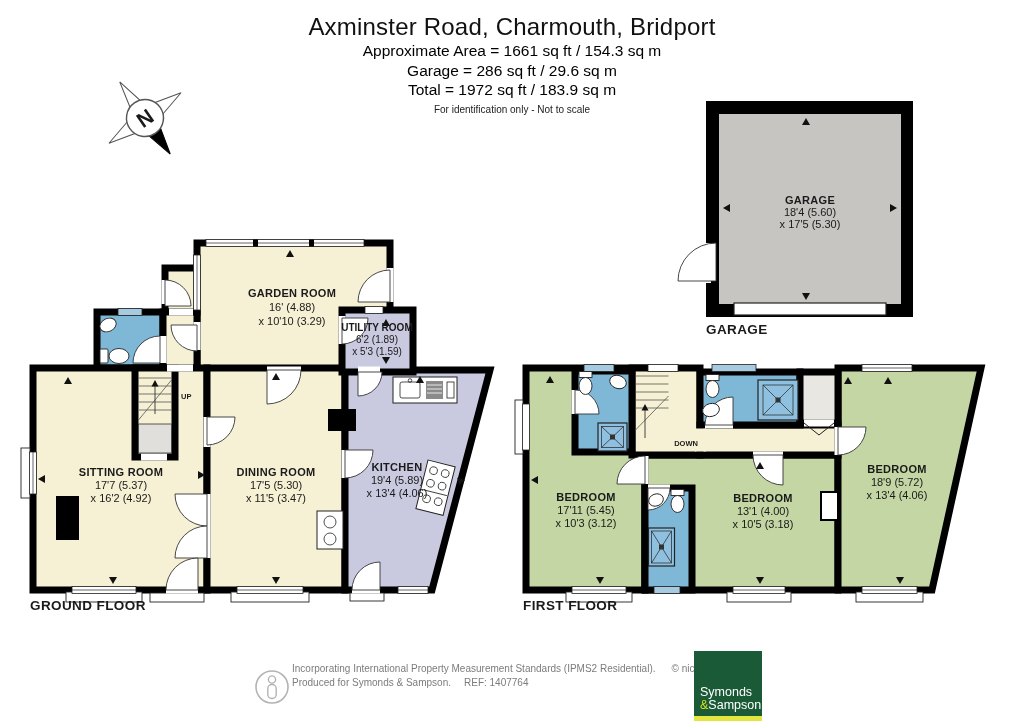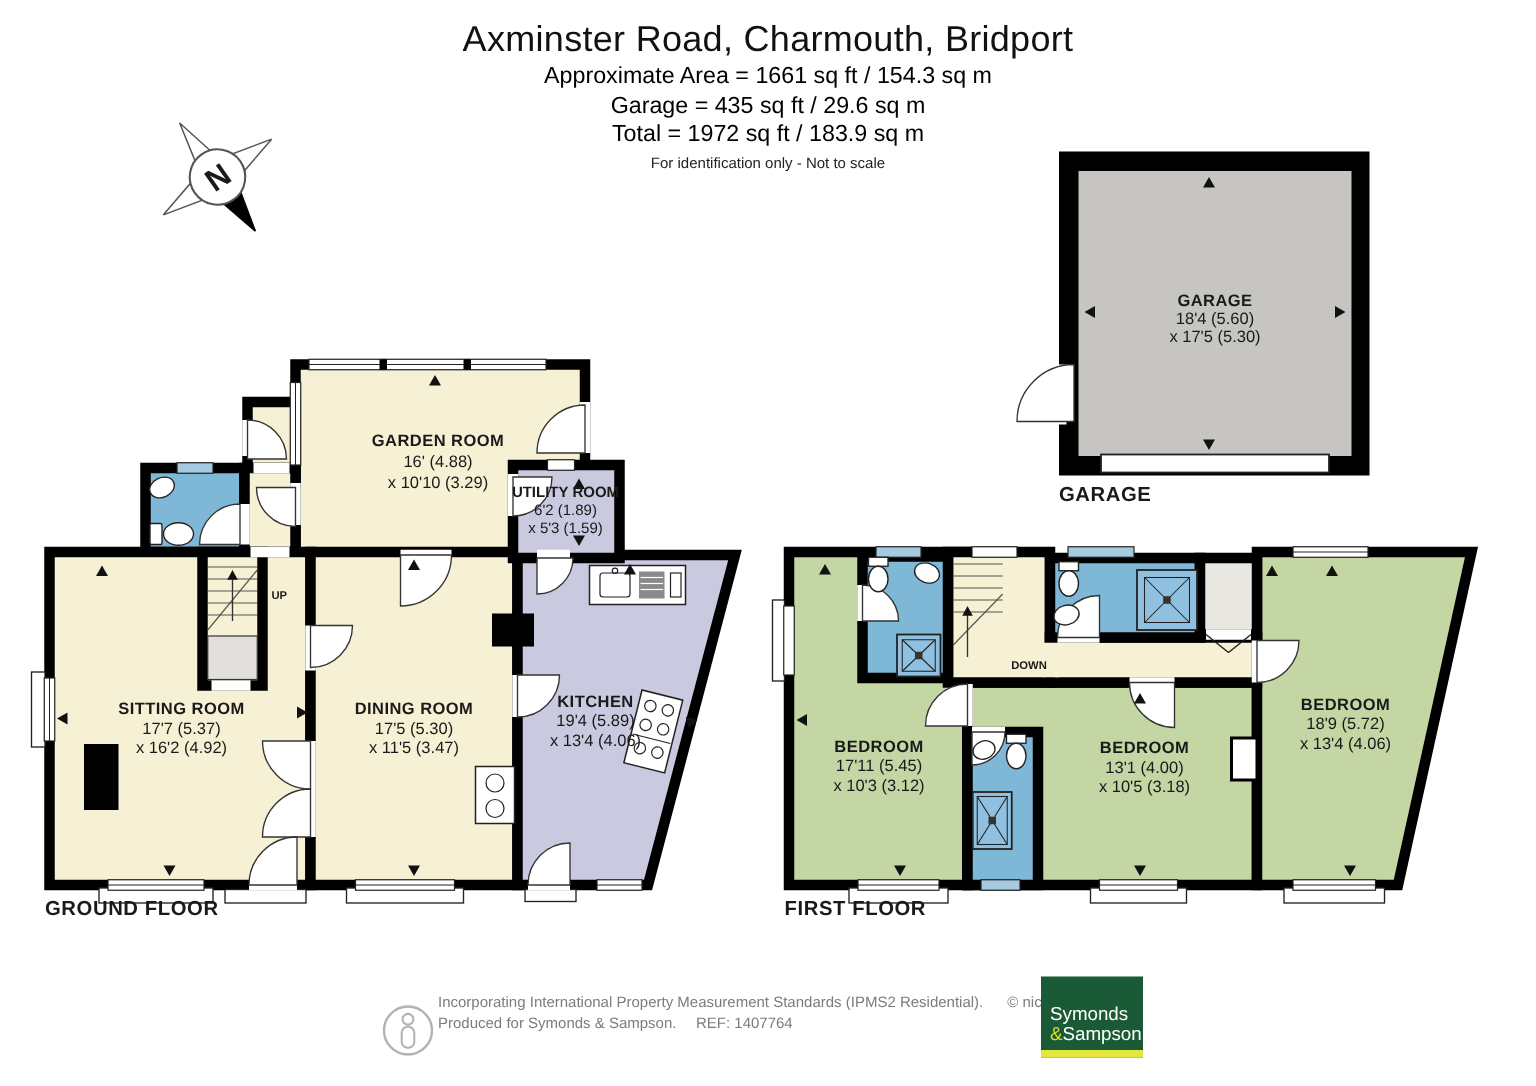--- a/index.html
+++ b/index.html
@@ -18,35 +18,35 @@
   .rd{font-size:11px;text-anchor:middle;}
   .rn-s{font-size:10px;font-weight:bold;text-anchor:middle;}
   .rd-s{font-size:10px;text-anchor:middle;}
   .fl{font-size:13.5px;font-weight:bold;letter-spacing:.4px;}
   .st{font-size:7.5px;font-weight:bold;}
   
   .footer-text{position:absolute;left:292px;top:662px;font-size:10px;line-height:13.5px;color:#7c7c7c;}
   .copy{margin-left:16px;}
   .ref{margin-left:13px;}
   .person{position:absolute;left:253px;top:668px;}
-  .logo{position:absolute;left:694px;top:651px;width:68px;height:54px;background:#1A5A36;
+  .logo{position:absolute;left:694px;top:651px;width:68px;height:70px;background:#1A5A36;
         display:flex;flex-direction:column;justify-content:flex-end;box-sizing:border-box;padding:0 0 9px 6px;}
   .logo-l1,.logo-l2{color:#fff;font-size:12.5px;line-height:13px;}
   .amp{color:#D9E021;}
   .logo-bar{position:absolute;left:0;bottom:0;width:100%;height:5px;background:#E3E63F;}
 </style>
 </head>
 <body>
 
 <div id="page">
 
   <div class="hdr">
     <div class="hdr-title">Axminster Road, Charmouth, Bridport</div>
     <div class="hdr-sub">Approximate Area = 1661 sq ft / 154.3 sq m</div>
-    <div class="hdr-sub">Garage = 435 sq ft / 29.6 sq m</div>
+    <div class="hdr-sub">Garage = 286 sq ft / 29.6 sq m</div>
     <div class="hdr-sub">Total = 1972 sq ft / 183.9 sq m</div>
     <div class="hdr-note">For identification only - Not to scale</div>
   </div>
 
   <svg id="plan-svg" width="1024" height="724" viewBox="0 0 1024 724">
 
     <g transform="translate(145,118) rotate(-35)">
       <path d="M0 -44 L-8 -9 L0 0 L8 -9 Z" fill="#fff" stroke="#555" stroke-width="1"></path>
       <path d="M44 0 L9 -9 L0 0 L9 9 Z" fill="#fff" stroke="#555" stroke-width="1"></path>
       <path d="M-44 0 L-9 9 L0 0 L-9 -9 Z" fill="#fff" stroke="#555" stroke-width="1"></path>

